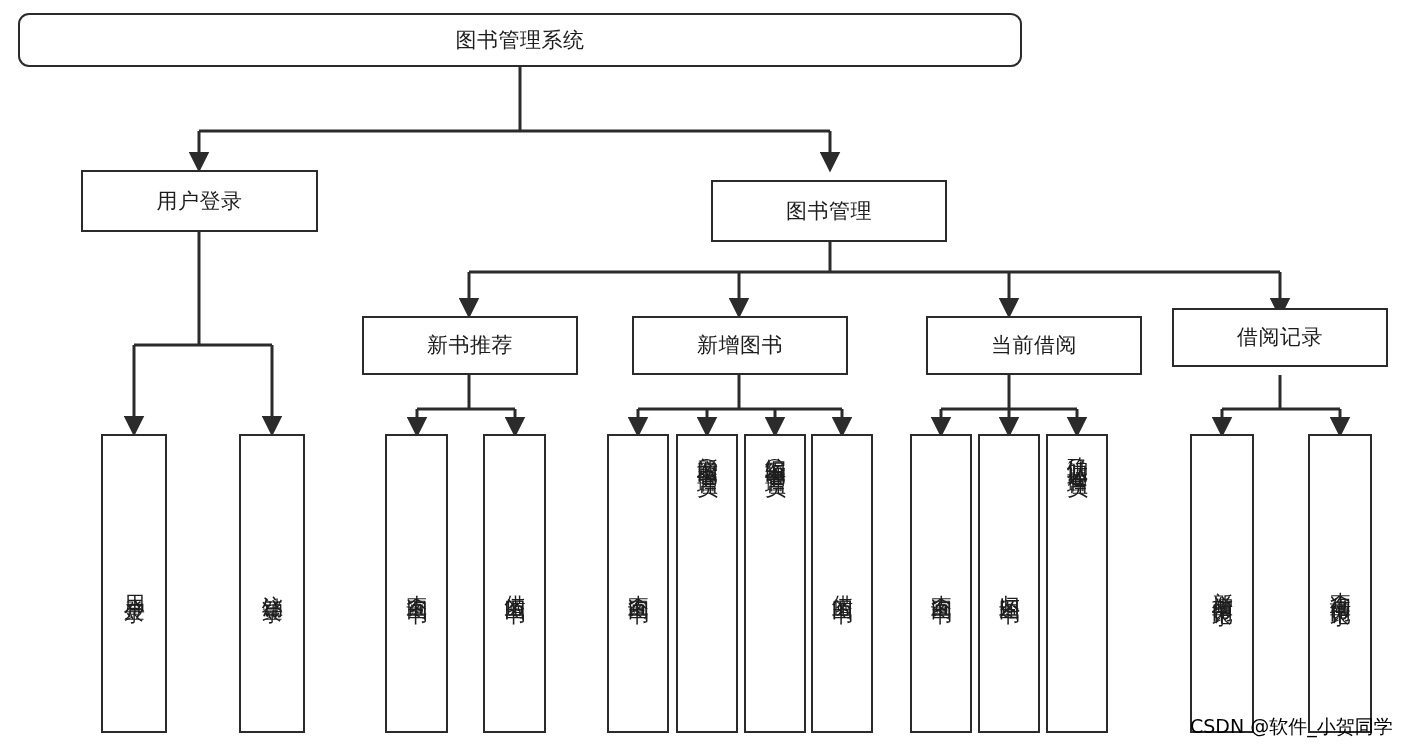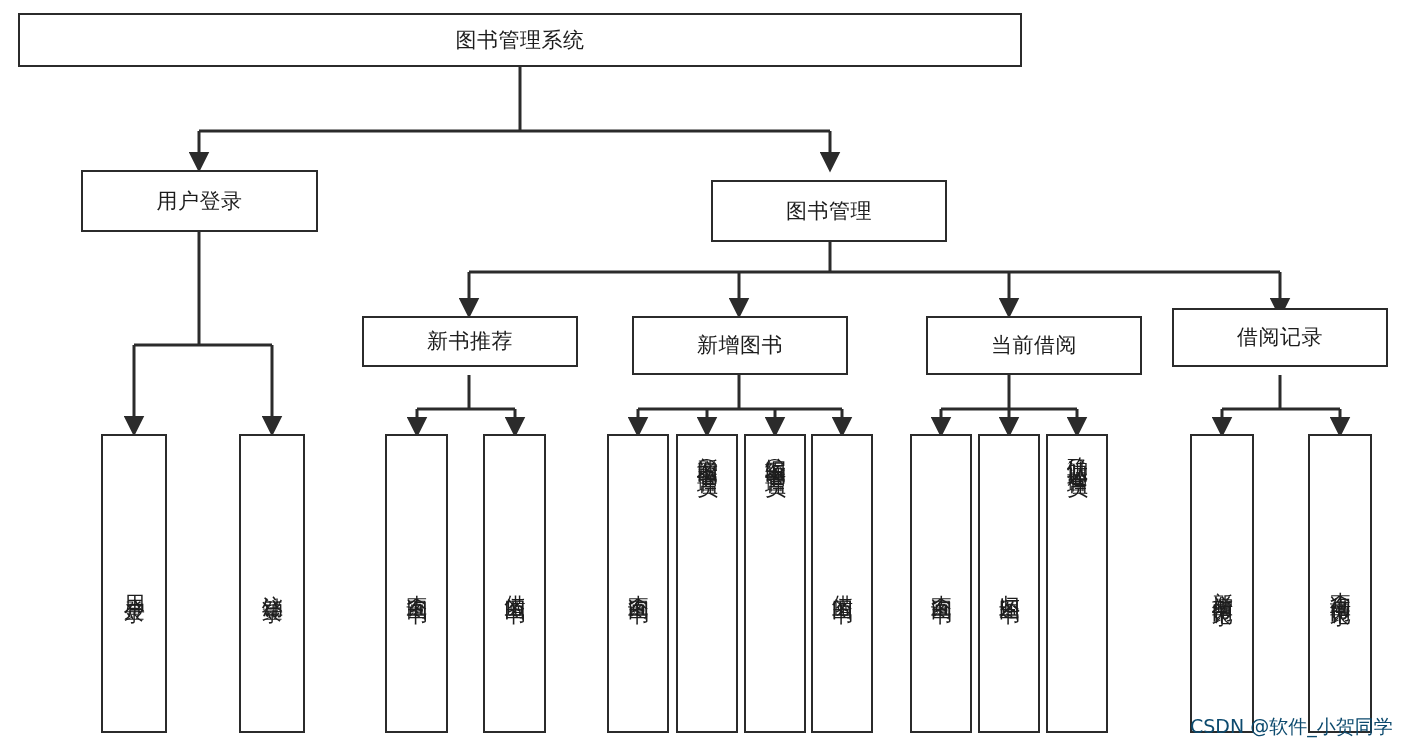--- a/index.html
+++ b/index.html
@@ -56,21 +56,21 @@
   }
   .node.v-mid {
     align-items: center;
     padding-top: 0;
   }
   .watermark {
     position: absolute;
     left: 1190px;
     top: 714px;
     font-size: 19px;
-    color: #0c4a6e;
+    color: #000000;
     white-space: nowrap;
     z-index: 3;
     font-family: "DejaVu Sans", "Liberation Sans", sans-serif;
   }
 </style>
 </head>
 <body>
 
 <div id="diagram-root">
 
@@ -117,32 +117,32 @@
       <path d="M 1009 409 L 1009 427" marker-end="url(#arrow)"></path>
       <path d="M 1077 409 L 1077 427" marker-end="url(#arrow)"></path>
 
       <path d="M 1280 375 L 1280 409"></path>
       <path d="M 1222 409 L 1340 409"></path>
       <path d="M 1222 409 L 1222 427" marker-end="url(#arrow)"></path>
       <path d="M 1340 409 L 1340 427" marker-end="url(#arrow)"></path>
     </g>
   </svg>
 
-  <div class="node" style="left:18px; top:13px; width:1004px; height:54px;">
+  <div class="node" style="left:18px; top:13px; width:1004px; height:54px;border-radius:11px;">
     <span class="node-label">图书管理系统</span>
   </div>
 
   <div class="node" style="left:81px; top:170px; width:237px; height:62px;">
     <span class="node-label">用户登录</span>
   </div>
   <div class="node" style="left:711px; top:180px; width:236px; height:62px;">
     <span class="node-label">图书管理</span>
   </div>
 
-  <div class="node" style="left:362px; top:316px; width:216px; height:51px;">
+  <div class="node" style="left:362px; top:316px; width:216px; height:59px;">
     <span class="node-label">新书推荐</span>
   </div>
   <div class="node" style="left:632px; top:316px; width:216px; height:59px;">
     <span class="node-label">新增图书</span>
   </div>
   <div class="node" style="left:902px; top:316px; width:216px; height:59px;margin-left:24px;">
     <span class="node-label">当前借阅</span>
   </div>
   <div class="node" style="left:1172px; top:308px; width:216px; height:59px;">
     <span class="node-label">借阅记录</span>

